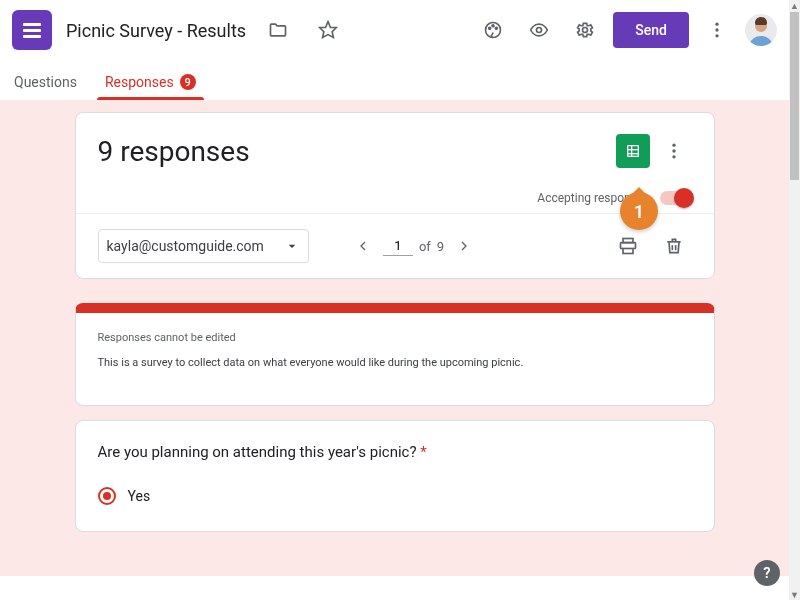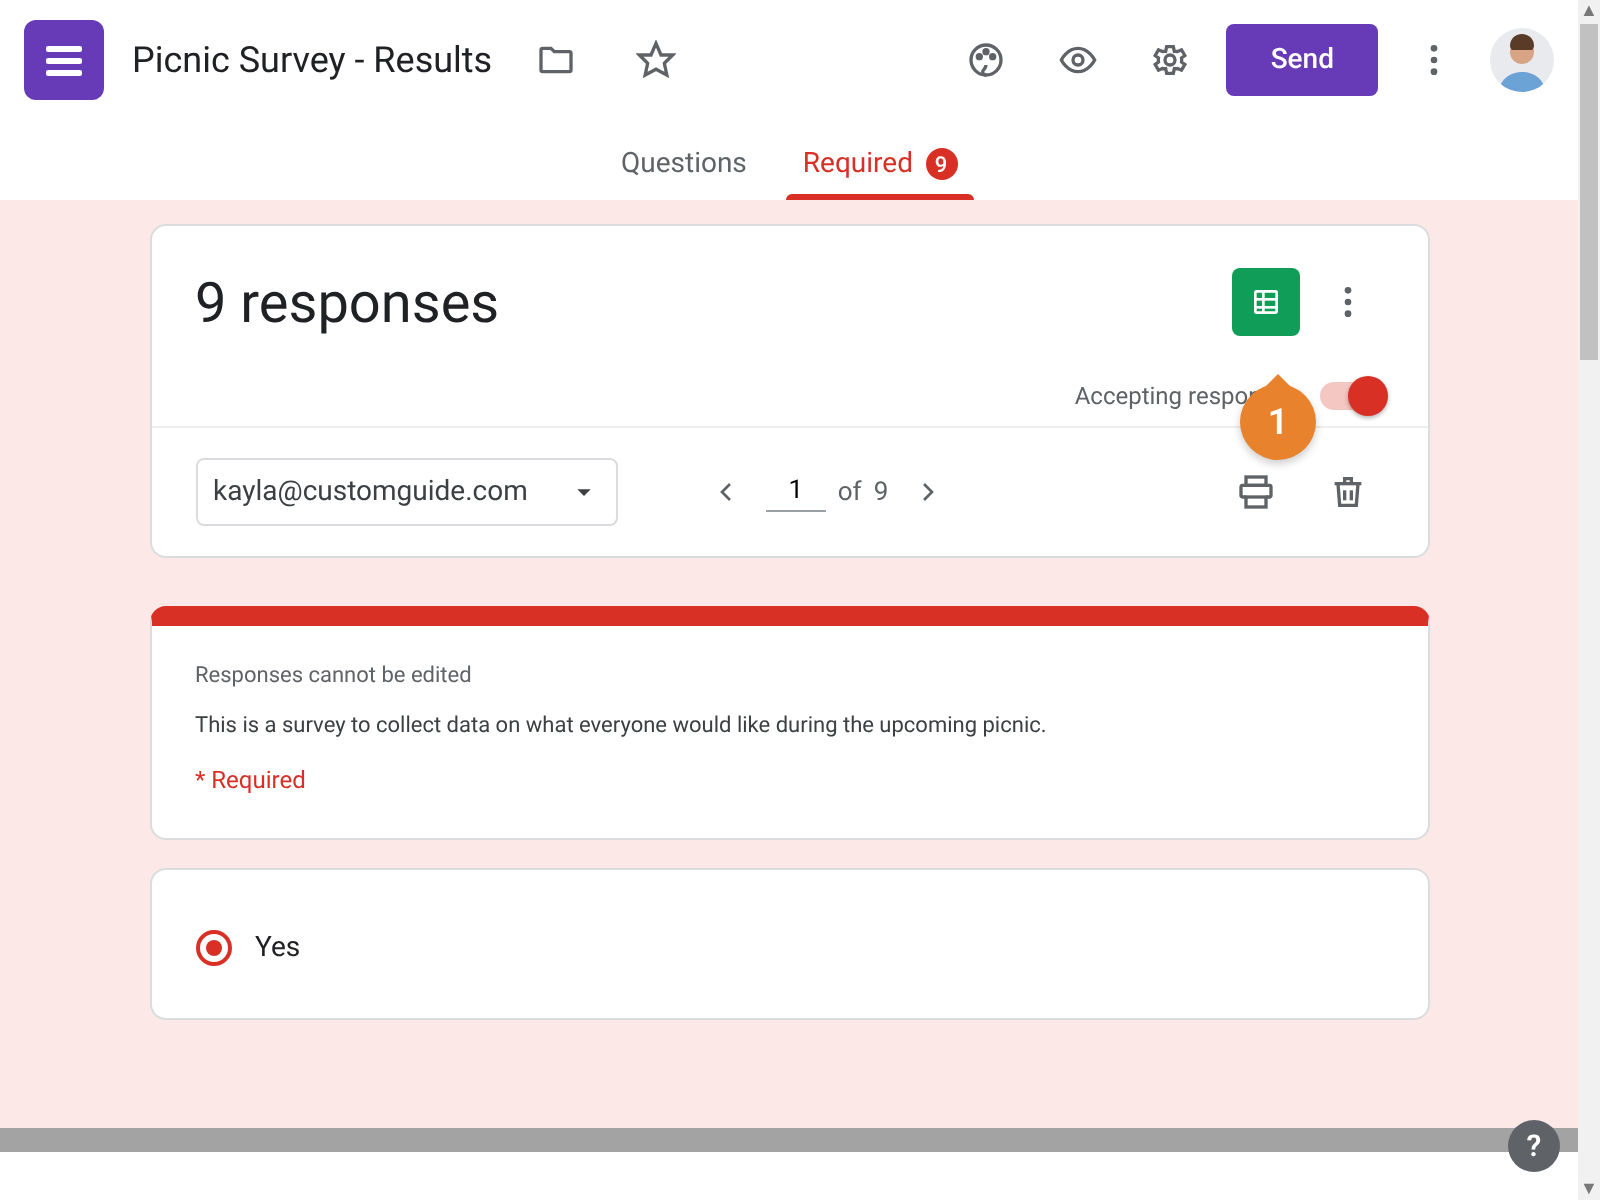--- a/index.html
+++ b/index.html
@@ -19,21 +19,21 @@
   .logo-inner::before { top:2px; left:0; width:18px; height:3px; box-shadow: 0 6px 0 #fff, 0 12px 0 #fff; border-radius:1px; }
   .title { font-size:18px; color:#202124; font-weight:400; }
   .title-icons { display:flex; align-items:center; margin-left:14px; gap:14px; color:#5f6368; }
   .header-right { margin-left:auto; display:flex; align-items:center; gap:10px;justify-content:center; }
   .icon-btn { width:36px; height:36px; border-radius:50%; display:flex; align-items:center; justify-content:center; color:#5f6368; cursor:pointer; }
   .send-btn { background:#673ab7; color:#fff; border:none; padding:0 22px; height:36px; border-radius:4px; font-size:14px; font-weight:500; cursor:pointer; }
   .avatar { width:32px; height:32px; border-radius:50%; background:#e8eaed; overflow:hidden; display:flex; align-items:flex-end; justify-content:center; }
   .avatar svg { width:32px; height:32px; }
 
   
-  .form-tabs { display:flex; justify-content:center; height:40px; align-items:flex-end; background:#fff; border-bottom: none; }
+  .form-tabs { display:flex; height:40px; align-items:flex-end; background:#fff; border-bottom: none; }
   .form-tab { padding: 0 14px 10px; font-size:14px; color:#5f6368; cursor:pointer; position:relative; display:flex; align-items:center; gap:6px; }
   .form-tab.active { color:#d93025; }
   .form-tab.active::after { content:""; position:absolute; bottom:0; left:6px; right:6px; height:3px; background:#d93025; border-radius:3px 3px 0 0; }
   .tab-badge { background:#d93025; color:#fff; border-radius:50%; min-width:16px; height:16px; font-size:11px; display:flex; align-items:center; justify-content:center; font-weight:500; }
 
   
   .canvas-area { background:#fbe8e7; padding: 12px 0 40px; }
   .card { width:640px; margin: 0 auto 14px; background:#fff; border-radius:8px; border:1px solid #dadce0; }
 
   
@@ -142,21 +142,21 @@
             <path d="M4 34c0-8 6-12 12-12s12 4 12 12" fill="#6ba3d6"></path>
             <path d="M10 9c0-4 3-6 6-6s6 2 6 6c0 1-1 2-1 2H11s-1-1-1-2z" fill="#5a3b28"></path>
           </svg>
       </div>
     </div>
   </div>
 
   <div class="form-tabs">
     <div class="form-tab">Questions</div>
     <div class="form-tab active">
-      <span>Required</span>
+      <span>Responses</span>
       <span class="tab-badge">9</span>
     </div>
   </div>
 
   <div class="canvas-area">
 
     <div class="card">
       <div class="resp-header">
         <div class="resp-header-top">
           <div class="resp-count">9 responses</div>
@@ -224,24 +224,26 @@
                 <line x1="14" y1="11" x2="14" y2="17"></line>
               </svg>
           </span>
         </div>
       </div>
     </div>
 
     <div class="card form-card">
       <div class="notice">Responses cannot be edited</div>
       <div class="form-desc">This is a survey to collect data on what everyone would like during the upcoming picnic.</div>
-      <div class="required-note">* Required</div>
     </div>
 
     <div class="card question-card">
+      <div class="q-text">
+        <span>Are you planning on attending this year's picnic?</span> <span class="star">*</span>
+      </div>
       <div class="radio-row">
         <span class="radio checked"></span>
         <span>Yes</span>
       </div>
 
     </div>
 
   </div>
 </div>
 

